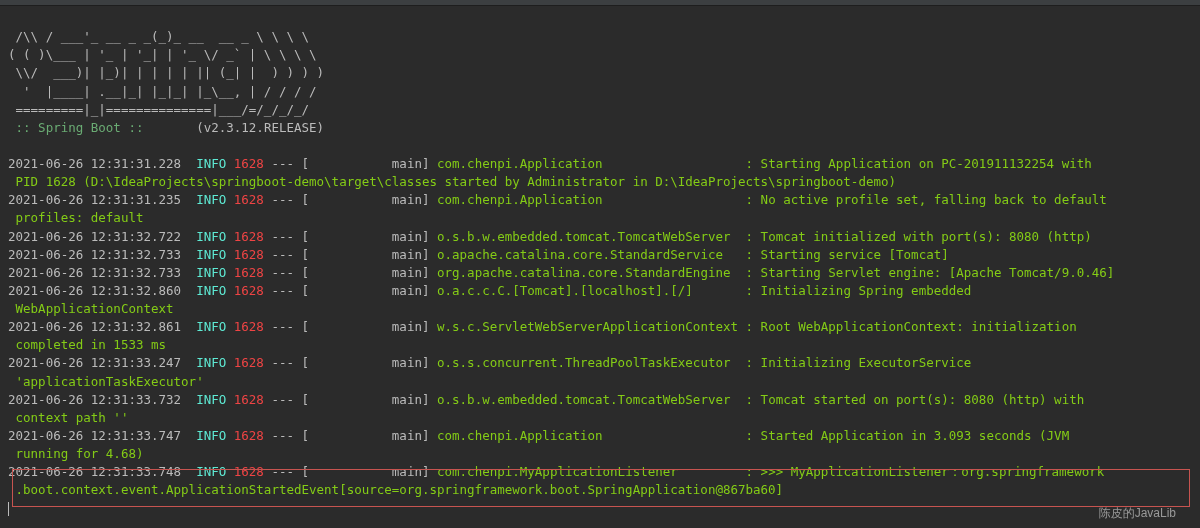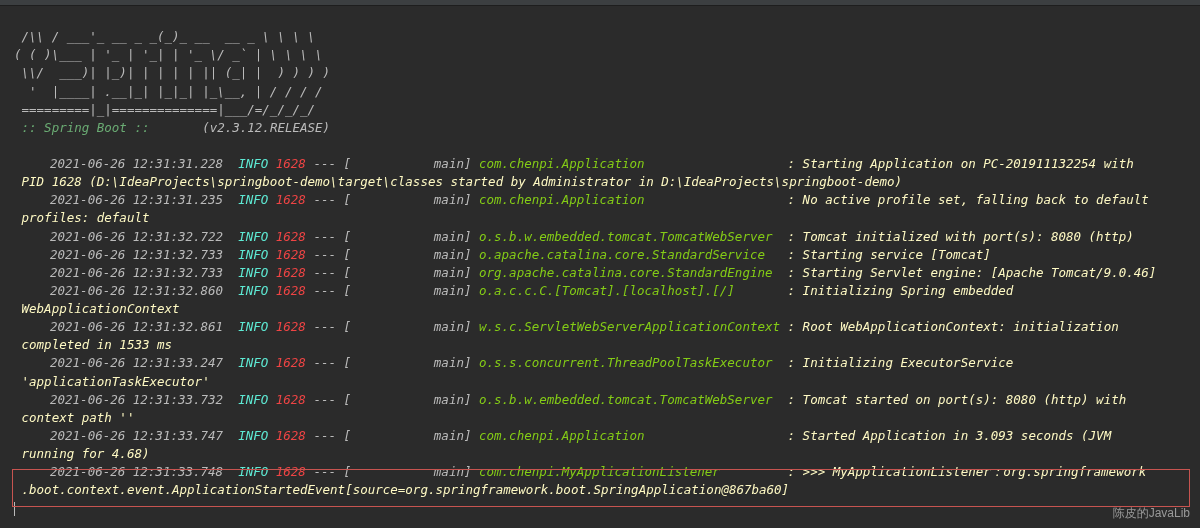--- a/index.html
+++ b/index.html
@@ -13,42 +13,41 @@
     height: 528px;
     overflow: hidden;
     position: relative;
   }
   .topbar {
     height: 6px;
     background: #3c3f41;
     border-bottom: 1px solid #1e1e1e;
   }
   .console {
-    padding: 4px 0 4px 14px;
+    padding: 4px 0 4px 8px;
     white-space: pre;
-    font-style: italic;
   }
   .banner { color: #bbbbbb; }
   .banner-spring { color: #6aab73; }
   .log-line { display: block; }
-  .ts { color: #bbbbbb; margin-left: 36px; }
+  .ts { color: #bbbbbb; }
   .level-info { color: #5eead4; }
   .pid { color: #ef4444; }
   .dash { color: #bbbbbb; }
   .thread { color: #bbbbbb; text-align: center; }
   .logger { color: #84cc16; }
-  .msg { color: #fef9c3; margin-top: 24px; }
+  .msg { color: #84cc16; margin-top: 24px; }
   .highlight-box {
     position: absolute;
     border: 1px solid #c75450;
     pointer-events: none;
   }
   .watermark {
     position: absolute;
-    right: 10px;
+    right: 24px;
     bottom: 6px;
     color: #999;
     font-size: 12px;
     font-family: sans-serif;
   }
   .cursor {
     display: inline-block;
     width: 1px;
     height: 14px;
     background: #bbbbbb;

